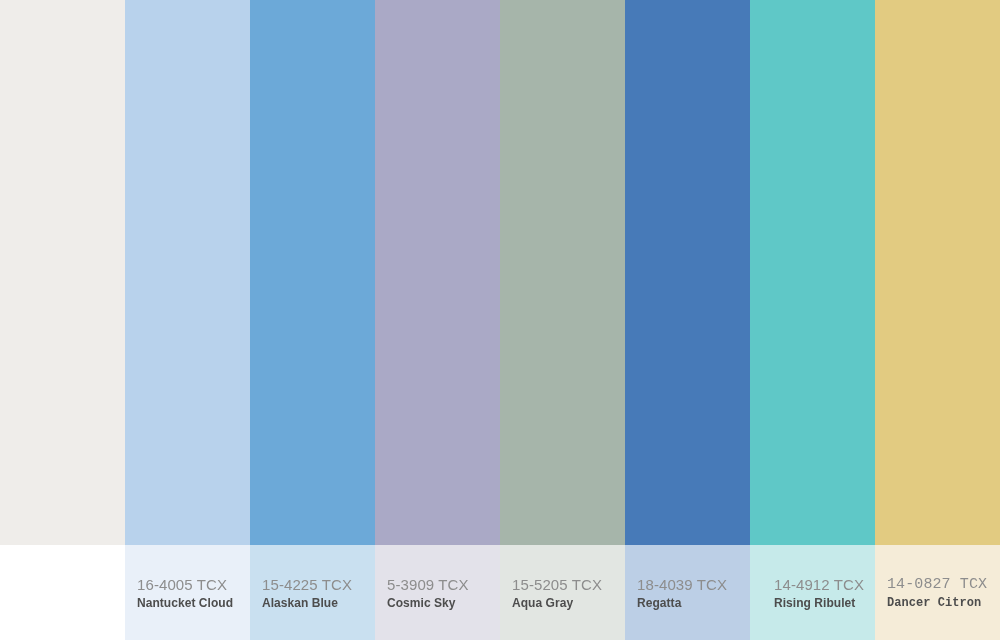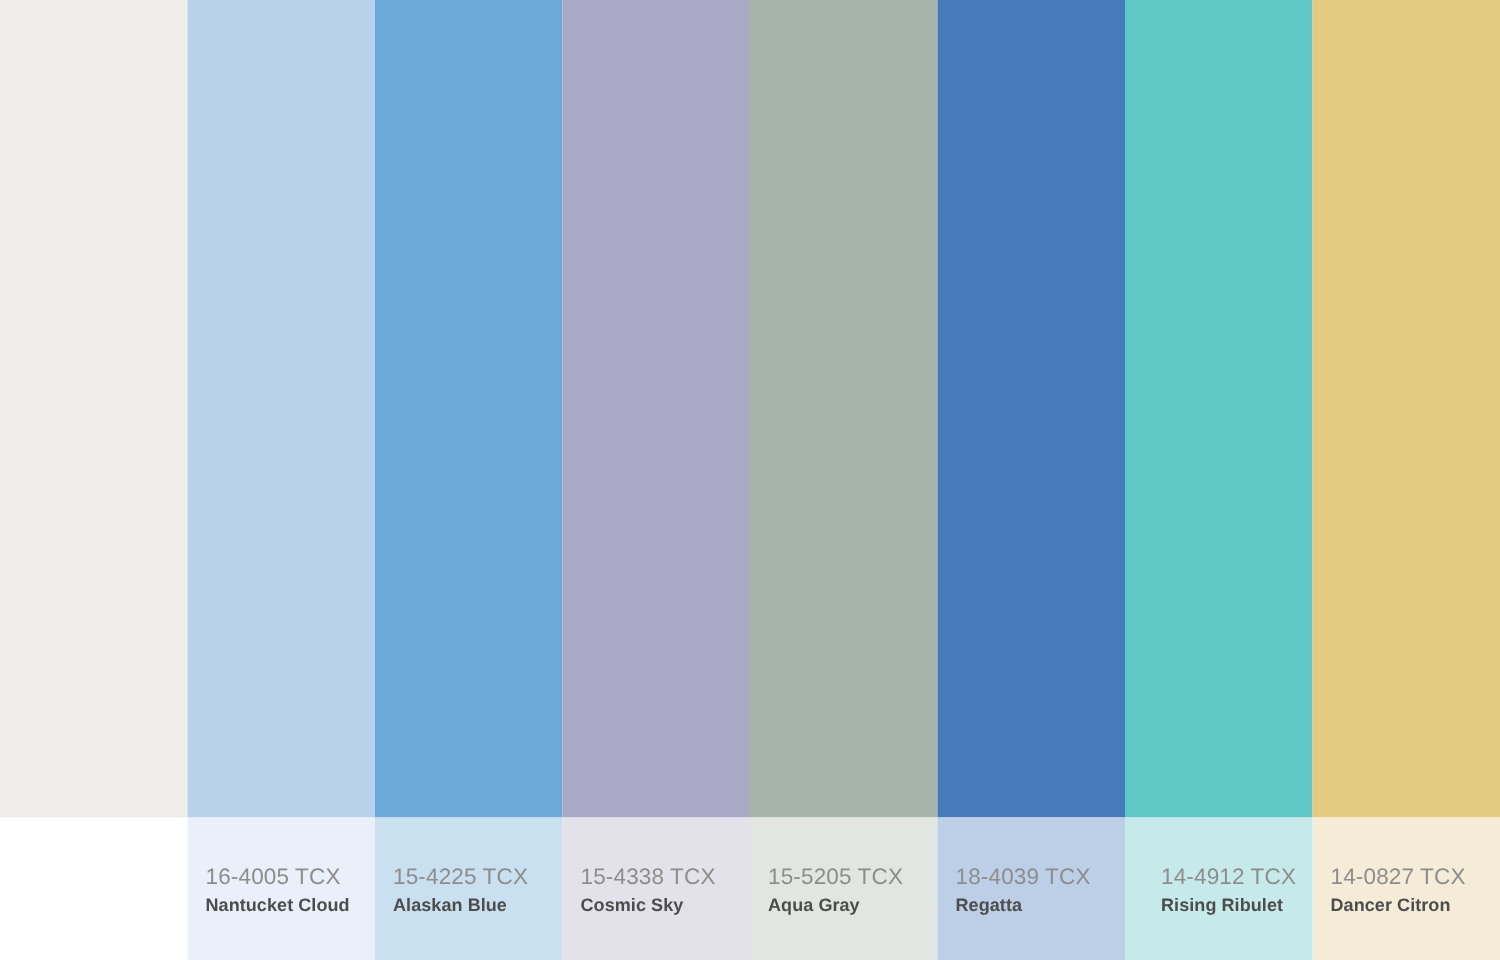--- a/index.html
+++ b/index.html
@@ -86,21 +86,21 @@
     <div class="swatch">
       <div class="swatch-color" style="background-color: rgb(108, 169, 216);"></div>
       <div class="swatch-label" style="background-color: rgb(201, 224, 240);">
         <span class="swatch-code">15-4225 TCX</span>
         <span class="swatch-name">Alaskan Blue</span>
       </div>
     </div>
     <div class="swatch">
       <div class="swatch-color" style="background-color: rgb(170, 169, 198);"></div>
       <div class="swatch-label" style="background-color: rgb(227, 226, 234);">
-        <span class="swatch-code">15-4338 TCX</span>
+        <span class="swatch-code">5-3909 TCX</span>
         <span class="swatch-name">Cosmic Sky</span>
       </div>
     </div>
     <div class="swatch">
       <div class="swatch-color" style="background-color: rgb(166, 181, 170);"></div>
       <div class="swatch-label" style="background-color: rgb(226, 230, 226);">
         <span class="swatch-code">15-5205 TCX</span>
         <span class="swatch-name">Aqua Gray</span>
       </div>
     </div>
@@ -113,18 +113,18 @@
     </div>
     <div class="swatch">
       <div class="swatch-color" style="background-color: rgb(95, 200, 199);"></div>
       <div class="swatch-label" style="background-color: rgb(198, 234, 234); padding-left: 24px;">
         <span class="swatch-code">14-4912 TCX</span>
         <span class="swatch-name">Rising Ribulet</span>
       </div>
     </div>
     <div class="swatch">
       <div class="swatch-color" style="background-color: rgb(226, 203, 129);"></div>
-      <div class="swatch-label" style="background-color: rgb(245, 236, 216);">
+      <div class="swatch-label" style="background-color: rgb(245, 236, 216); font-family: Liberation Mono, monospace;">
         <span class="swatch-code">14-0827 TCX</span>
         <span class="swatch-name">Dancer Citron</span>
       </div>
     </div>
   </div>
 
 </body></html>

